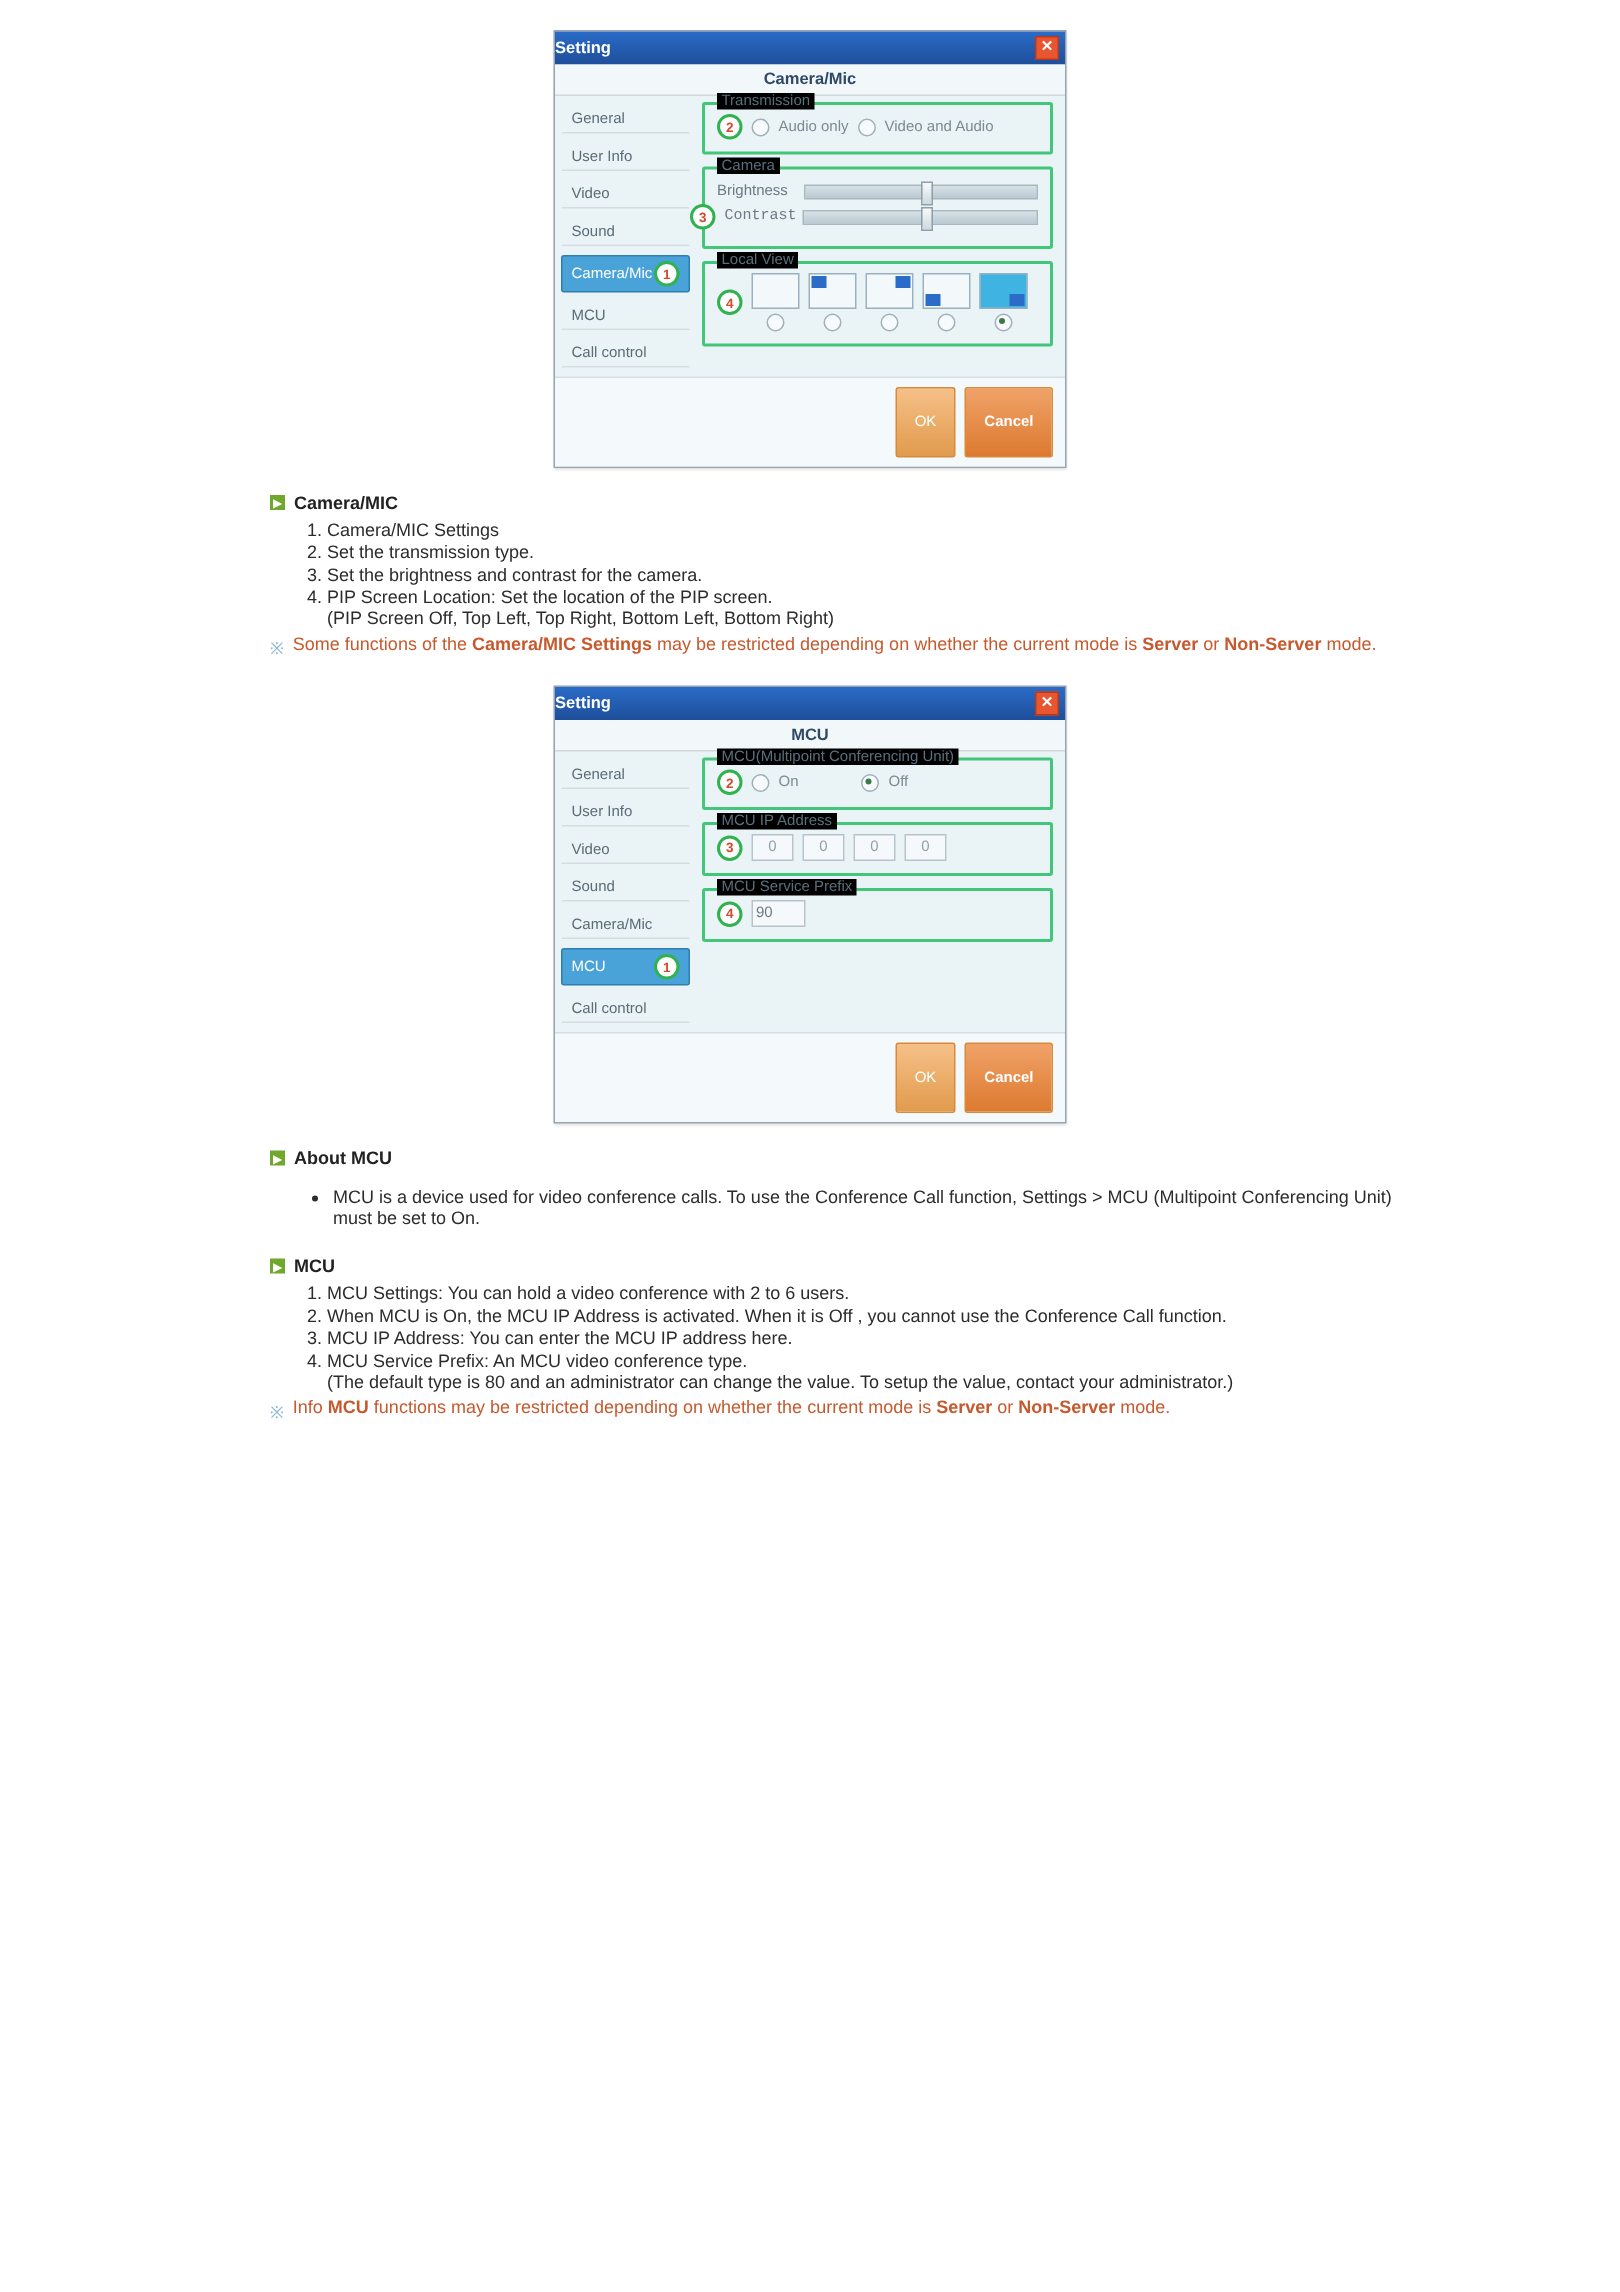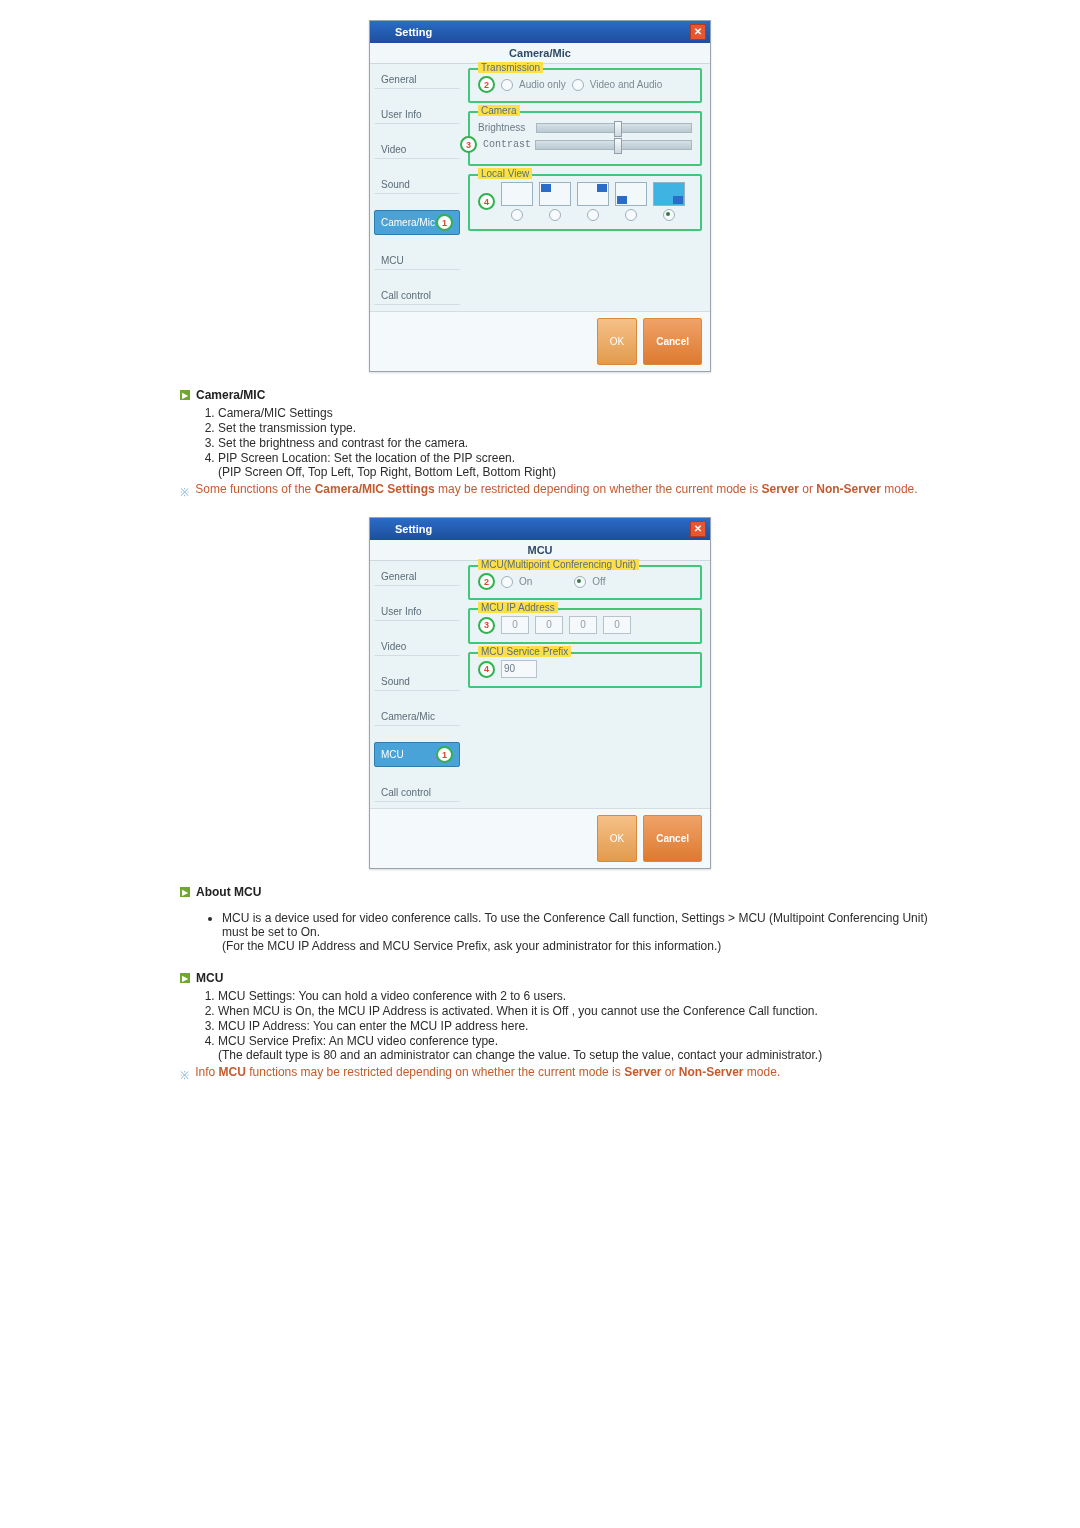--- a/index.html
+++ b/index.html
@@ -19,21 +19,21 @@
     box-shadow: 0 1px 2px rgba(0,0,0,0.15);
   }
   .titlebar {
     display: flex;
     align-items: center;
     justify-content: space-between;
     background: linear-gradient(#2a6cc8, #1e4e9a);
     color: #fff;
     font-weight: bold;
     font-size: 11px;
-    padding: 3px 4px 3px 25px;
+    padding: 3px 4px 3px 0;
   }
   .closebox {
     width: 14px; height: 14px;
     background: #e85630;
     border: 1px solid #b7381a;
     display: flex; align-items: center; justify-content: center;
     color: #fff; font-size: 10px; line-height: 1;
     cursor: pointer;
   }
   .section-title {
@@ -42,21 +42,21 @@
     font-size: 11px;
     color: #2f4a66;
     padding: 4px 0;
     border-bottom: 1px solid #cfd8dd;
     background: #f2f8fa;
   }
   .dialog-body { display: flex; }
   .sidebar {
     width: 86px;
     padding: 6px 4px;
-    display: flex; flex-direction: column; gap: 16px;
+    display: flex; flex-direction: column; gap: 6px;
   }
   .sidebar-item {
     font-size: 10px;
     color: #5b6c78;
     padding: 3px 6px;
     border: 1px solid transparent;
     border-bottom: 1px solid #d4dde2;
     cursor: pointer;
     display: flex; align-items: center; justify-content: space-between;
     white-space: nowrap;
@@ -88,21 +88,21 @@
     border-radius: 2px;
     margin-bottom: 8px;
     padding: 6px 8px 8px 8px;
     position: relative;
     background: #eaf3f5;
   }
   .group-label {
     position: absolute; top: -8px; left: 8px;
     font-size: 10px;
     color: #5a6e7b;
-    background: #fde047;
+    background: #000000;
     padding: 0 3px;
   }
   .row { display: flex; align-items: center; gap: 6px; font-size: 10px; color: #7b8a94; }
   .faderow { display: flex; align-items: center; gap: 6px; font-size: 10px; color: #6b7a84; margin: 3px 0; }
   .slider {
     flex: 1;
     height: 8px;
     background: linear-gradient(#d6e1e7,#bbc9d1);
     border: 1px solid #a9b7bf;
     position: relative;
@@ -377,21 +377,20 @@
   </div>
 
   <div class="text-block">
     <div class="bullet-row">
       <div class="square-bullet">▶</div>
       <div class="heading">About MCU</div>
     </div>
     <ul class="disc">
       <li>
         <span>MCU is a device used for video conference calls. To use the Conference Call function, Settings &gt; MCU (Multipoint Conferencing Unit) must be set to On.</span><br>
-        <span>(For the MCU IP Address and MCU Service Prefix, ask your administrator for this information.)</span>
       </li>
     </ul>
   </div>
 
   <div class="text-block">
     <div class="bullet-row">
       <div class="square-bullet">▶</div>
       <div class="heading">MCU</div>
     </div>
     <ol class="num">

